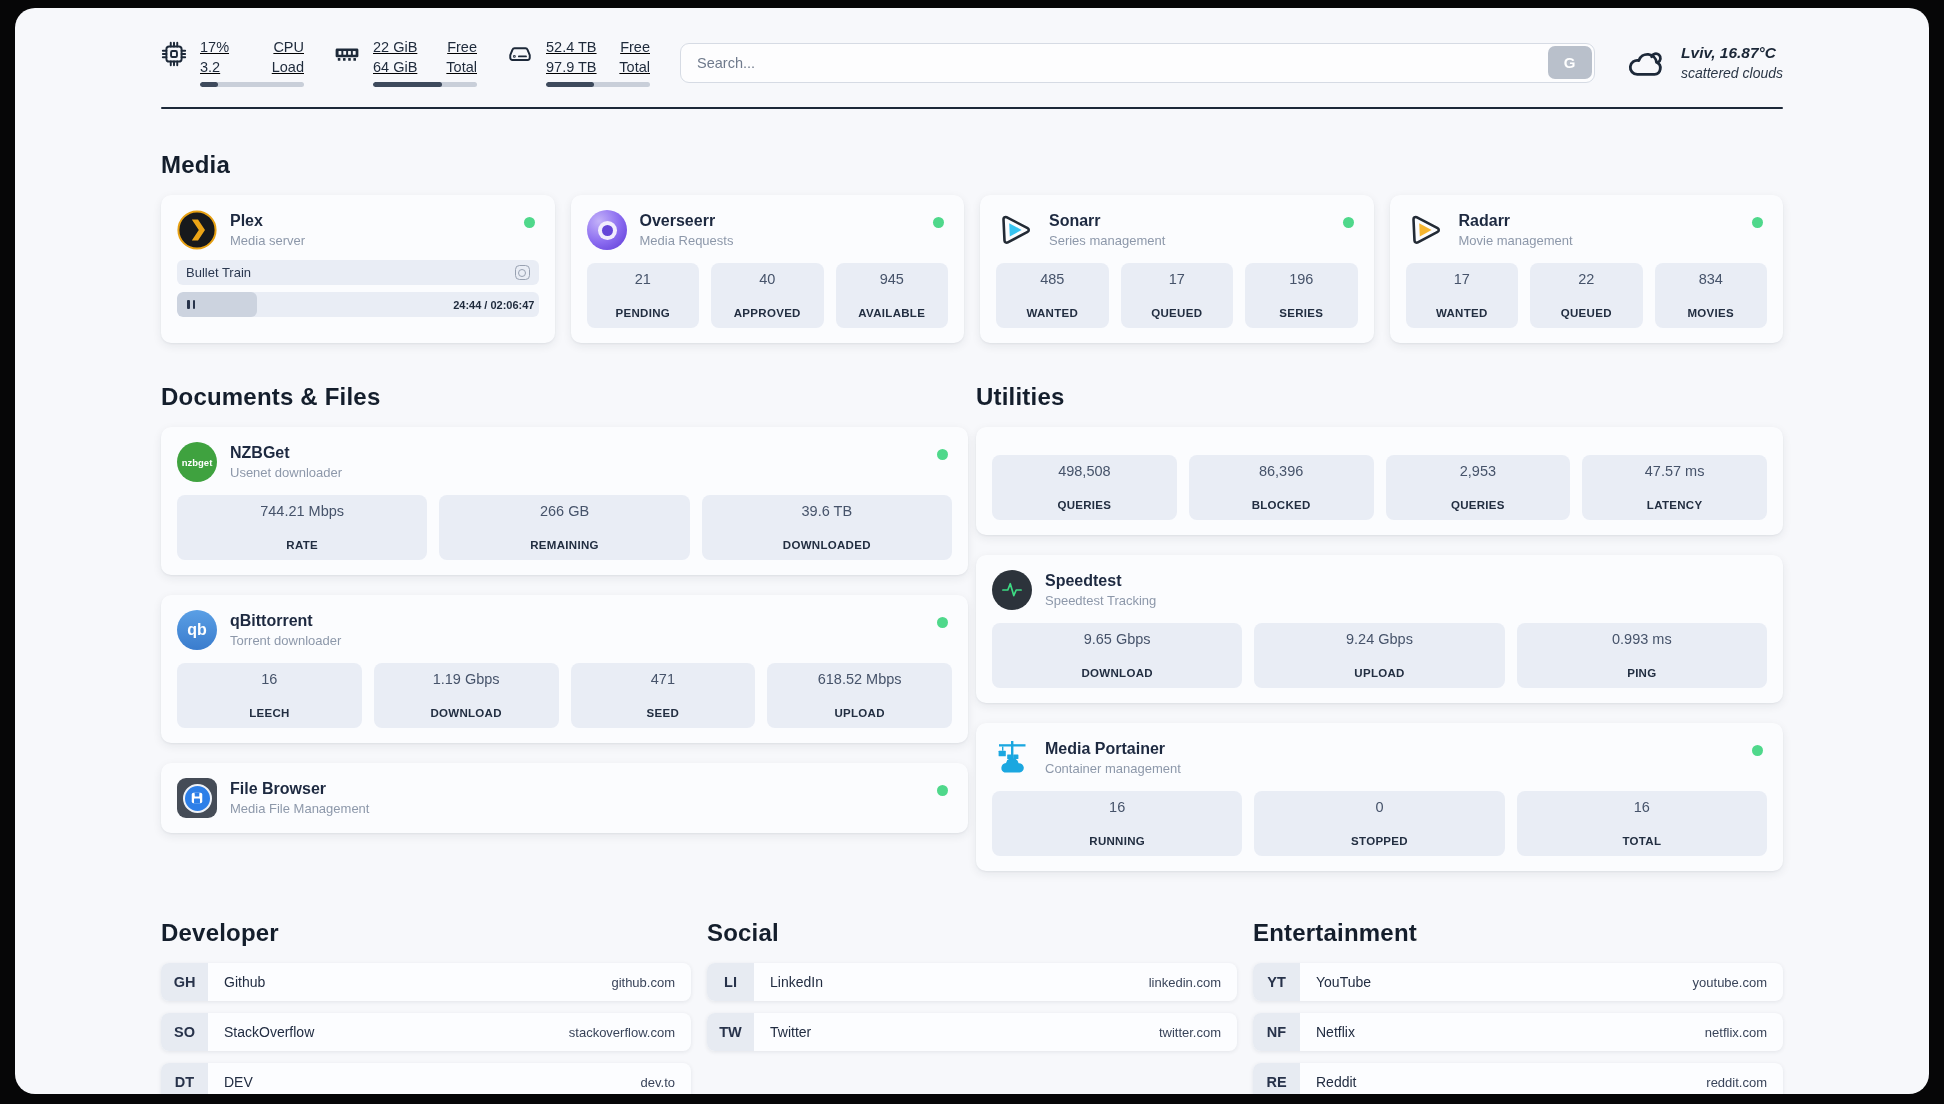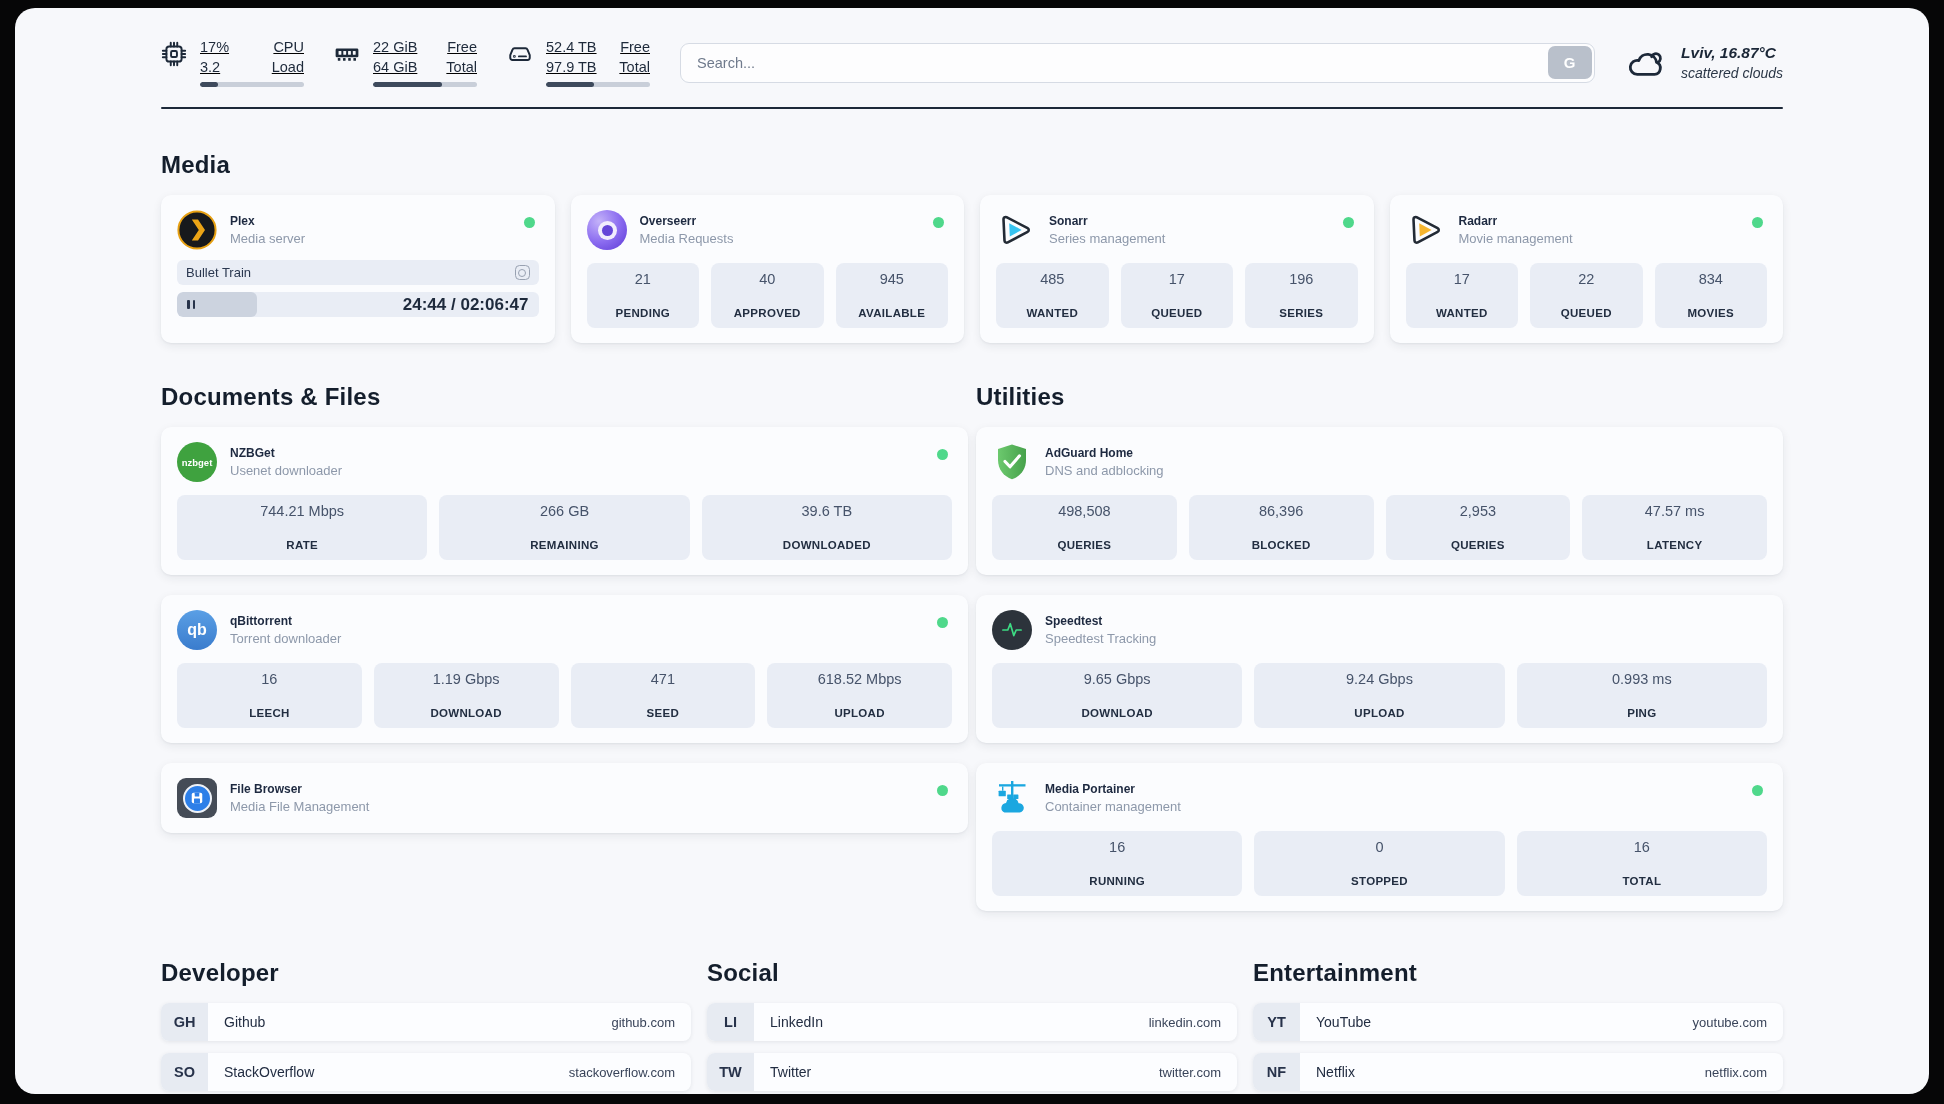--- a/index.html
+++ b/index.html
@@ -44,41 +44,41 @@
   .media-section { margin-top:42px; }
   .cards-4 { display:grid; grid-template-columns:repeat(4,1fr); gap:16px; margin-top:16px; }
   .two-col { display:grid; grid-template-columns:1fr 1fr; gap:8px; margin-top:40px; }
   .col-stack { display:flex; flex-direction:column; gap:20px; margin-top:16px; }
   .three-col { display:grid; grid-template-columns:repeat(3,1fr); gap:16px; margin-top:48px; }
   
   .card { background:#fbfcfe; border-radius:10px; padding:15px 16px; position:relative;
     box-shadow:0 3px 10px rgba(25,35,55,0.08), 0 1px 2px rgba(25,35,55,0.05); }
   .app-header { display:flex; align-items:center; gap:13px; }
   .app-icon { width:40px; height:40px; flex:none; position:relative; }
-  .app-name { font-size:12px; font-weight:600; color:#1d2940; }
+  .app-name { font-size:16px; font-weight:600; color:#1d2940; }
   .app-desc { font-size:13px; color:#8d98aa; margin-top:3px; }
   .status-dot { position:absolute; top:22px; right:20px; width:11px; height:11px;
     border-radius:50%; background:#4fd88b; }
   .stats { display:flex; gap:12px; margin-top:13px; }
   .stat { flex:1; background:#e9edf5; border-radius:8px; text-align:center; padding:8px 4px 9px; }
   .stat-value { font-size:14.5px; color:#46536a; }
   .stat-label { font-size:11.5px; font-weight:700; color:#222e41; margin-top:20px; letter-spacing:0.3px; }
   
   .media-row { background:#e9edf5; border-radius:6px; height:25px; display:flex;
     align-items:center; justify-content:space-between; padding:0 9px; margin-top:10px;
     font-size:13px; color:#2b3850; font-weight:500; }
   .cam-icon { width:15px; height:15px; border:1.6px solid #98a1b1; border-radius:4.5px;
     display:flex; align-items:center; justify-content:center; }
   .cam-icon::after { content:""; width:6px; height:6px; border:1.6px solid #98a1b1; border-radius:50%; }
   .progress-row { background:#e9edf5; border-radius:6px; height:25px; margin-top:7px;
     position:relative; overflow:hidden; display:flex; align-items:center; }
   .progress-fill { position:absolute; left:0; top:0; bottom:0; background:#ccd3df; border-radius:6px; }
   .pause-icon { position:relative; margin-left:10px; display:flex; gap:3px; cursor:pointer; }
   .pause-icon i { width:2.6px; height:9px; background:#27334a; border-radius:1px; display:block; }
-  .time { position:absolute; right:10px; font-size:17px; font-weight:600; color:#1e2a3c;text-align:center; }
+  .time { position:absolute; right:4px; font-size:11px; font-weight:600; color:#1e2a3c;text-align:center; }
   
   .circle-icon { width:40px; height:40px; border-radius:50%; display:flex;
     align-items:center; justify-content:center; }
   .nzbget-icon { background:#3fa23f; color:#fff; font-size:9.5px; font-weight:700; }
   .qb-icon { background:linear-gradient(180deg,#5a9fe5,#3a7ccd); color:#fff; font-size:16px; font-weight:600; }
   .overseerr-icon { border-radius:50%;
     background:radial-gradient(circle at 30% 28%, #c3b2f9, #8b6cf0 52%, #6a48dd 85%); position:relative; }
   .overseerr-icon::before { content:""; position:absolute; left:11px; top:11px;
     width:19px; height:19px; border-radius:50%; background:#f1edfd; }
   .overseerr-icon::after { content:""; position:absolute; left:15px; top:15px;
@@ -397,38 +397,20 @@
           <span class="status-dot"></span>
         </div>
       </div>
     </div>
 
     <div>
       <div class="section-title">Utilities</div>
       <div class="col-stack">
 
         <div class="card">
-          <div class="app-header">
-            <div class="app-icon">
-              <svg width="40" height="40" viewBox="0 0 40 40">
-                <defs>
-                  <linearGradient id="agg" x1="0" y1="0" x2="1" y2="0">
-                    <stop offset="0" stop-color="#6cc96e"></stop>
-                      <stop offset="1" stop-color="#46a14b"></stop>
-                  </linearGradient>
-                </defs>
-                <path d="M20 2.5 L34 7 V17.8 C34 27.6 28.3 34.4 20 37.3 C11.7 34.4 6 27.6 6 17.8 V7 Z" fill="url(#agg)"></path>
-                <polyline points="13,19.5 18,24.8 27.5,13.8" fill="none" stroke="#ffffff" stroke-width="3.1" stroke-linecap="round" stroke-linejoin="round"></polyline>
-              </svg>
-            </div>
-            <div>
-              <div class="app-name">AdGuard Home</div>
-              <div class="app-desc">DNS and adblocking</div>
-            </div>
-          </div>
           <div class="stats">
             <div class="stat">
               <div class="stat-value">498,508</div>
               <div class="stat-label">QUERIES</div>
             </div>
             <div class="stat">
               <div class="stat-value">86,396</div>
               <div class="stat-label">BLOCKED</div>
             </div>
             <div class="stat">

